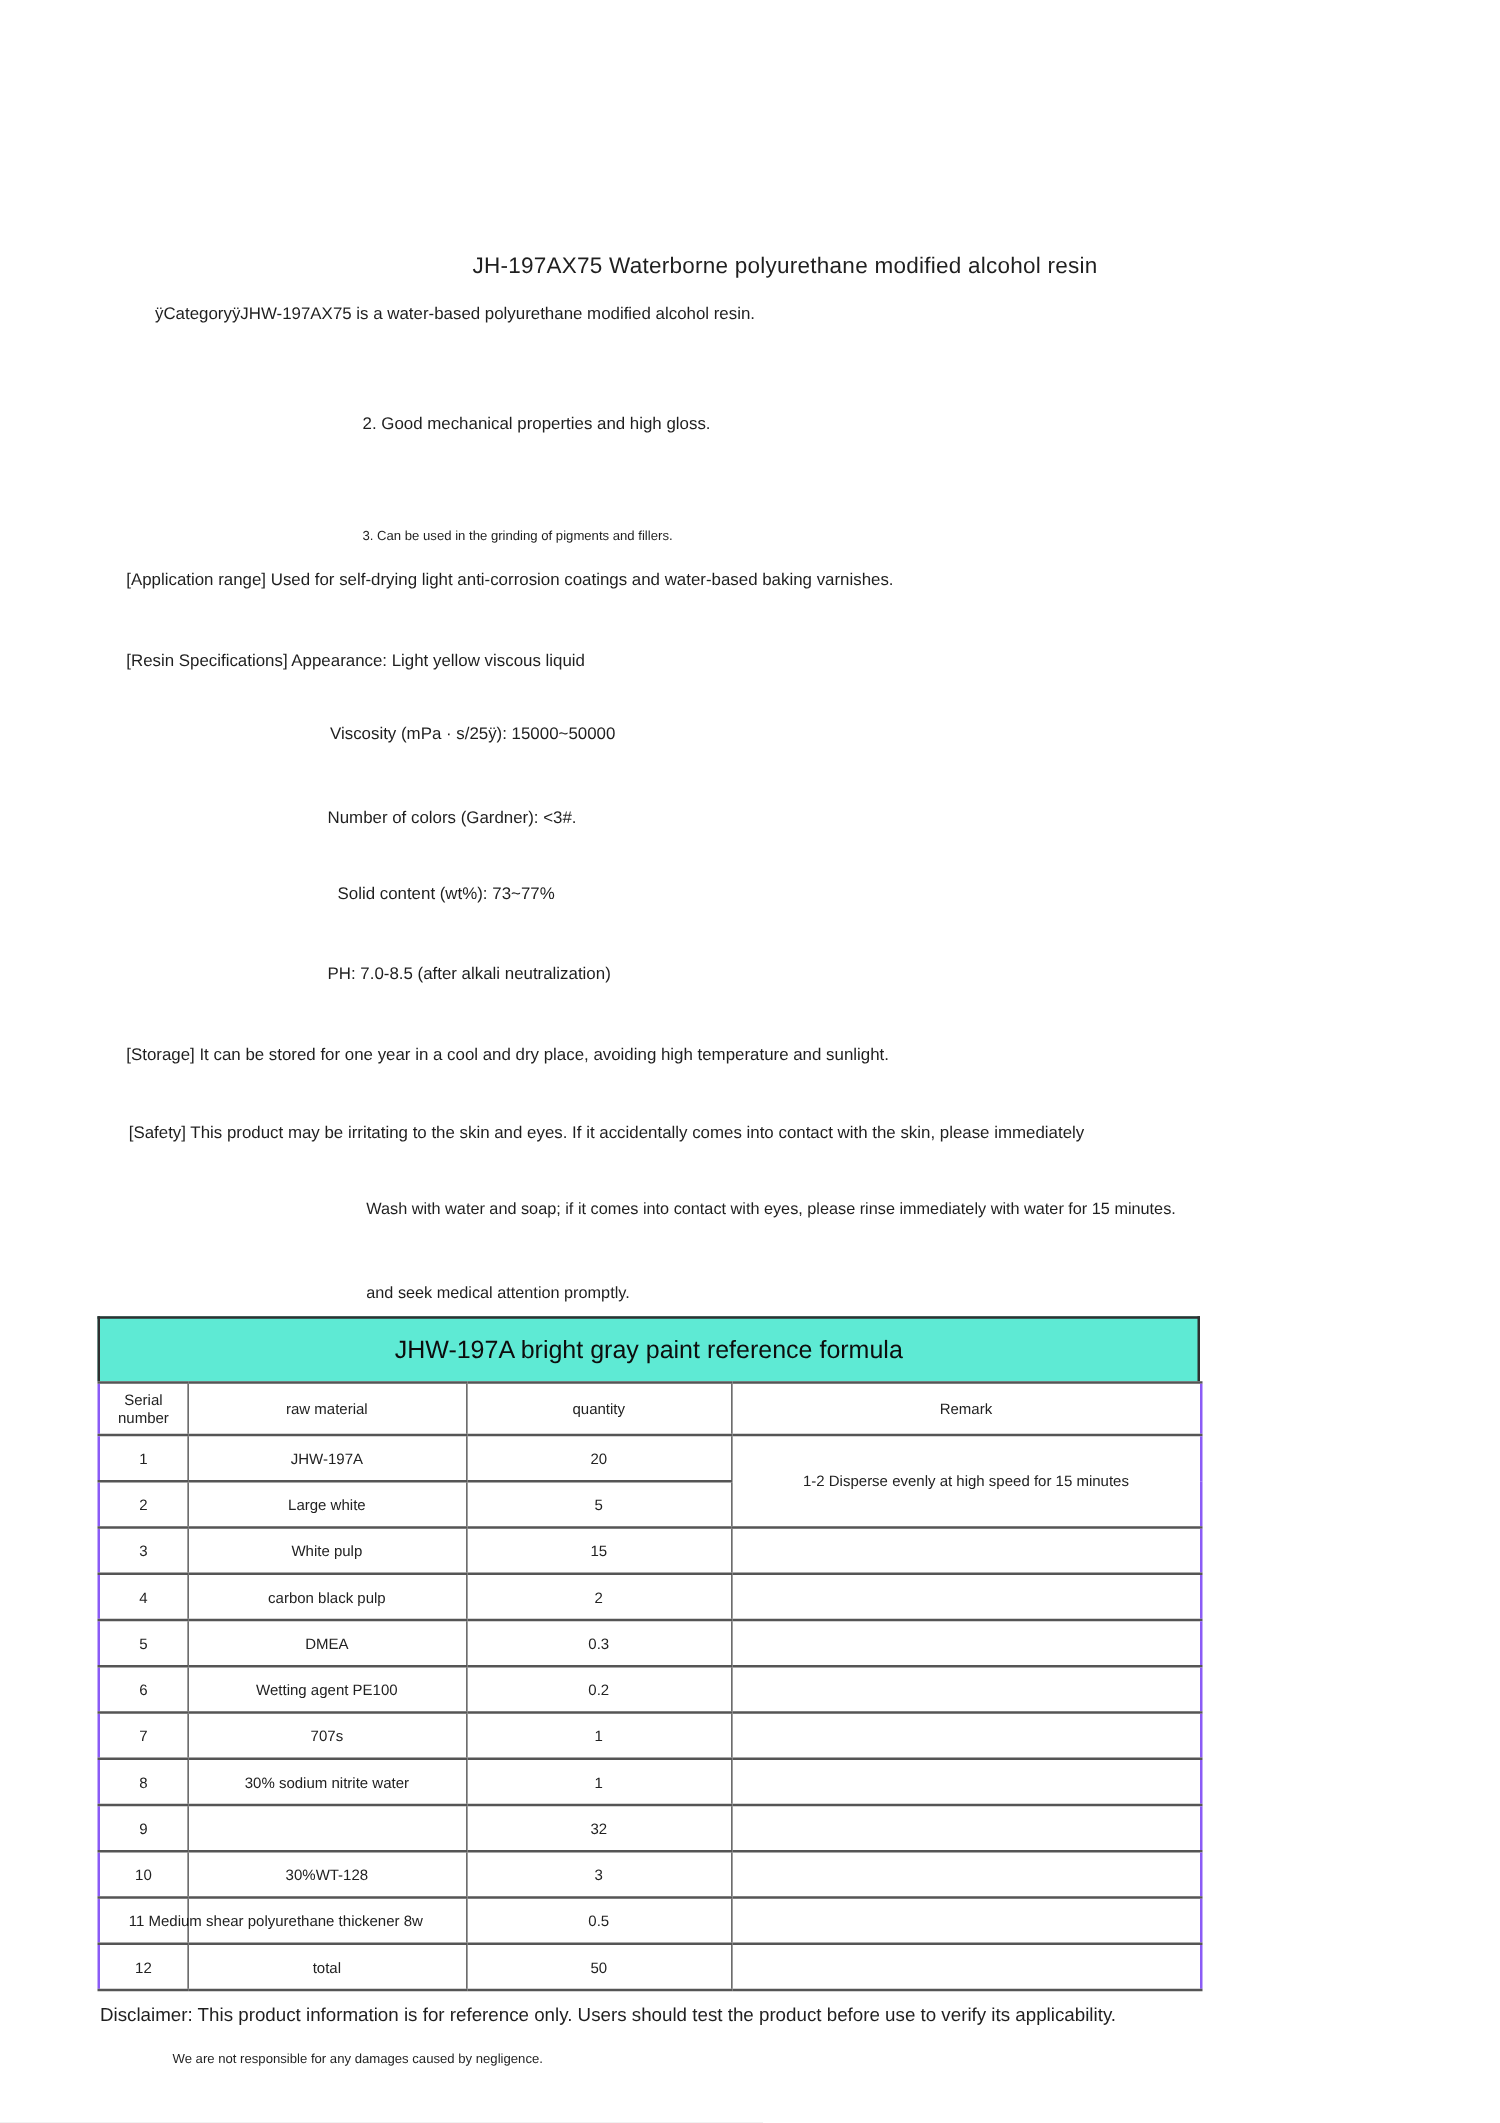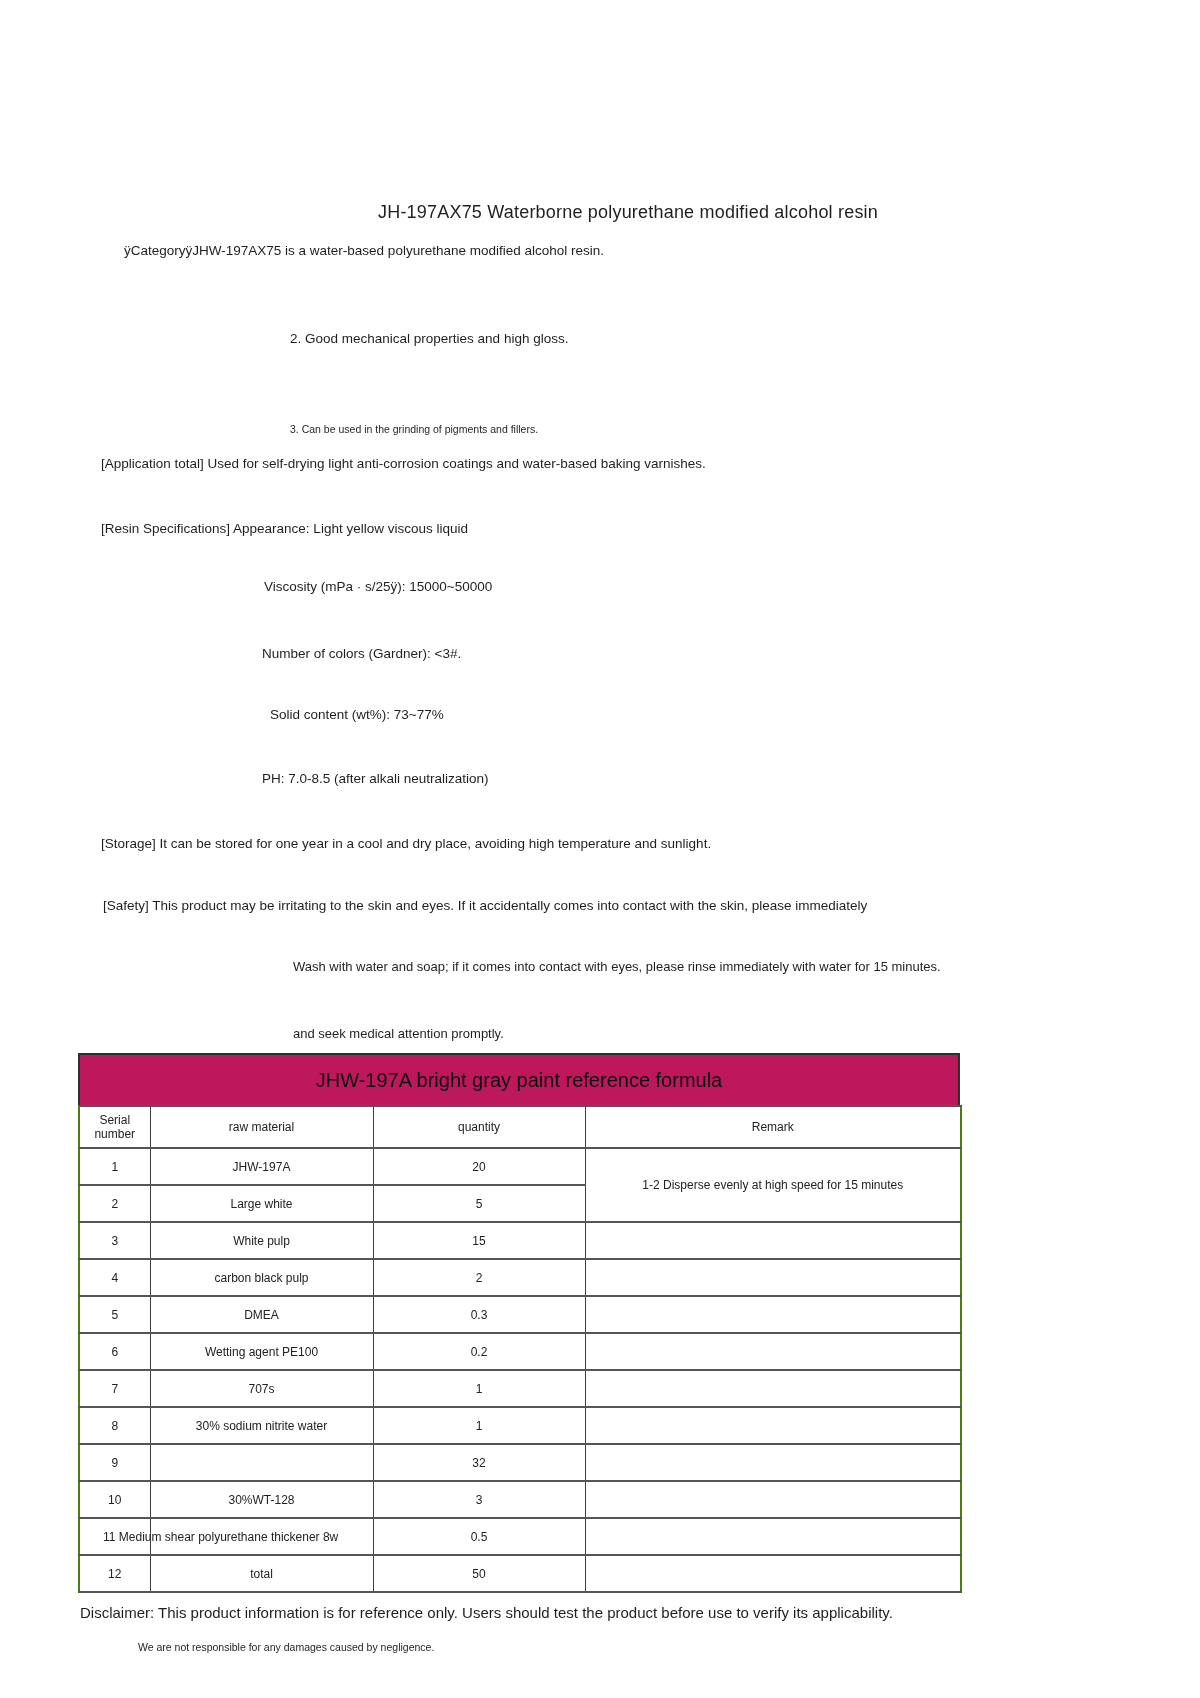--- a/index.html
+++ b/index.html
@@ -24,21 +24,21 @@
     height:50px;
     border:2px solid #2f2f2f;
     border-bottom:none;
     display:flex;align-items:center;justify-content:center;
     font-size:20px;color:#0d0d0d;
   }
   table.formula{
     width:100%;
     border-collapse:collapse;
     table-layout:fixed;
-    border:2px solid #4d7c0f;
+    border:2px solid #8b5cf6;
   }
   table.formula th, table.formula td{
     border-left:1px solid #3e3e3e;
     border-right:1px solid #3e3e3e;
     border-top:2px solid #555555;
     border-bottom:2px solid #555555;
     text-align:center;
     vertical-align:middle;
     font-weight:normal;
     color:#222;
@@ -70,21 +70,21 @@
 
   <div class="line doc-title" style="left:378px;top:202px;">JH-197AX75 Waterborne polyurethane modified alcohol resin</div>
 
   <div class="line body-text" style="left:124px;top:243px;">ÿCategoryÿJHW-197AX75 is a water-based polyurethane modified alcohol resin.</div>
 
 
   <div class="line body-text" style="left:290px;top:331px;">2. Good mechanical properties and high gloss.</div>
 
   <div class="line body-text-sm" style="left:290px;top:391px;">3. Can be used in the grinding of pigments and fillers.</div>
 
-  <div class="line body-text" style="left:101px;top:456px;">[Application total] Used for self-drying light anti-corrosion coatings and water-based baking varnishes.</div>
+  <div class="line body-text" style="left:101px;top:456px;">[Application range] Used for self-drying light anti-corrosion coatings and water-based baking varnishes.</div>
 
   <div class="line body-text" style="left:101px;top:521px;">[Resin Specifications] Appearance: Light yellow viscous liquid</div>
 
   <div class="line body-text" style="left:264px;top:579px;">Viscosity (mPa · s/25ÿ): 15000~50000</div>
 
   <div class="line body-text" style="left:262px;top:646px;">Number of colors (Gardner): &lt;3#.</div>
 
   <div class="line body-text" style="left:270px;top:707px;">Solid content (wt%): 73~77%</div>
 
   <div class="line body-text" style="left:262px;top:771px;">PH: 7.0-8.5 (after alkali neutralization)</div>
@@ -92,21 +92,21 @@
   <div class="line body-text" style="left:101px;top:836px;">[Storage] It can be stored for one year in a cool and dry place, avoiding high temperature and sunlight.</div>
 
   <div class="line body-text" style="left:103px;top:898px;">[Safety] This product may be irritating to the skin and eyes. If it accidentally comes into contact with the skin, please immediately</div>
 
   <div class="line safety-cont" style="left:293px;top:959px;">Wash with water and soap; if it comes into contact with eyes, please rinse immediately with water for 15 minutes.</div>
 
   <div class="line safety-cont" style="left:293px;top:1026px;">and seek medical attention promptly.</div>
 
   <div class="formula-block">
 
-    <div class="formula-title-bar" id="formula-title-bar" style="background: #be185d;">
+    <div class="formula-title-bar" id="formula-title-bar" style="background: #5eead4;">
       <span>JHW-197A bright gray paint reference formula</span>
     </div>
 
     <table class="formula">
       <colgroup>
         <col style="width:71px">
           <col style="width:223px">
           <col style="width:212px">
           <col style="width:376px">
       </colgroup>

